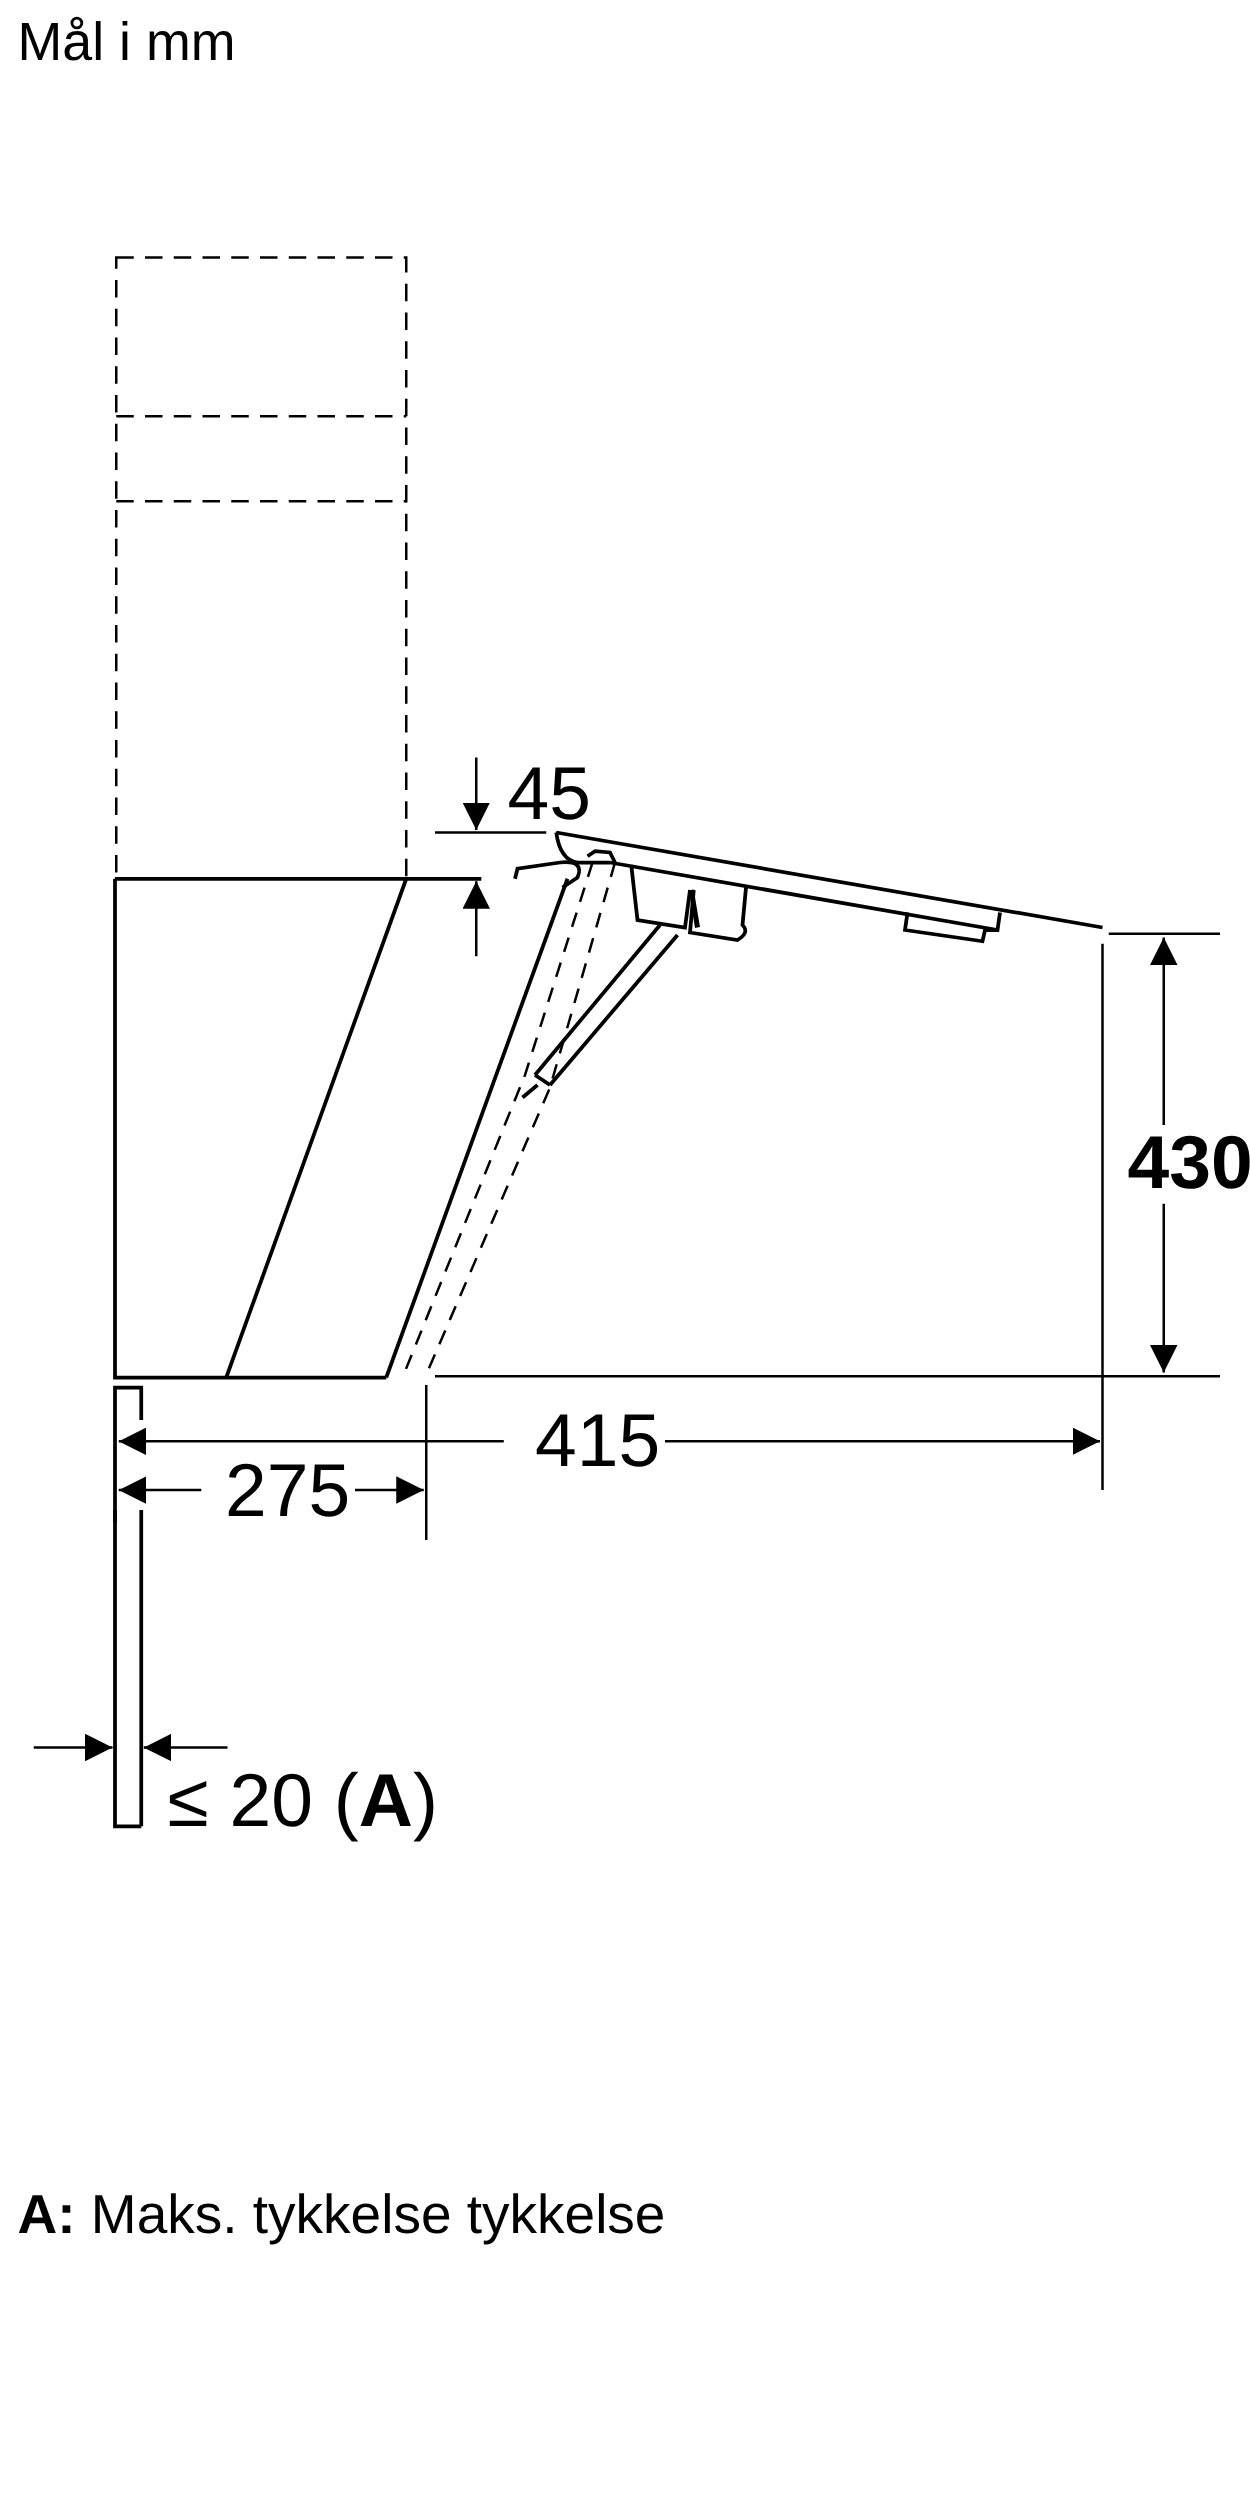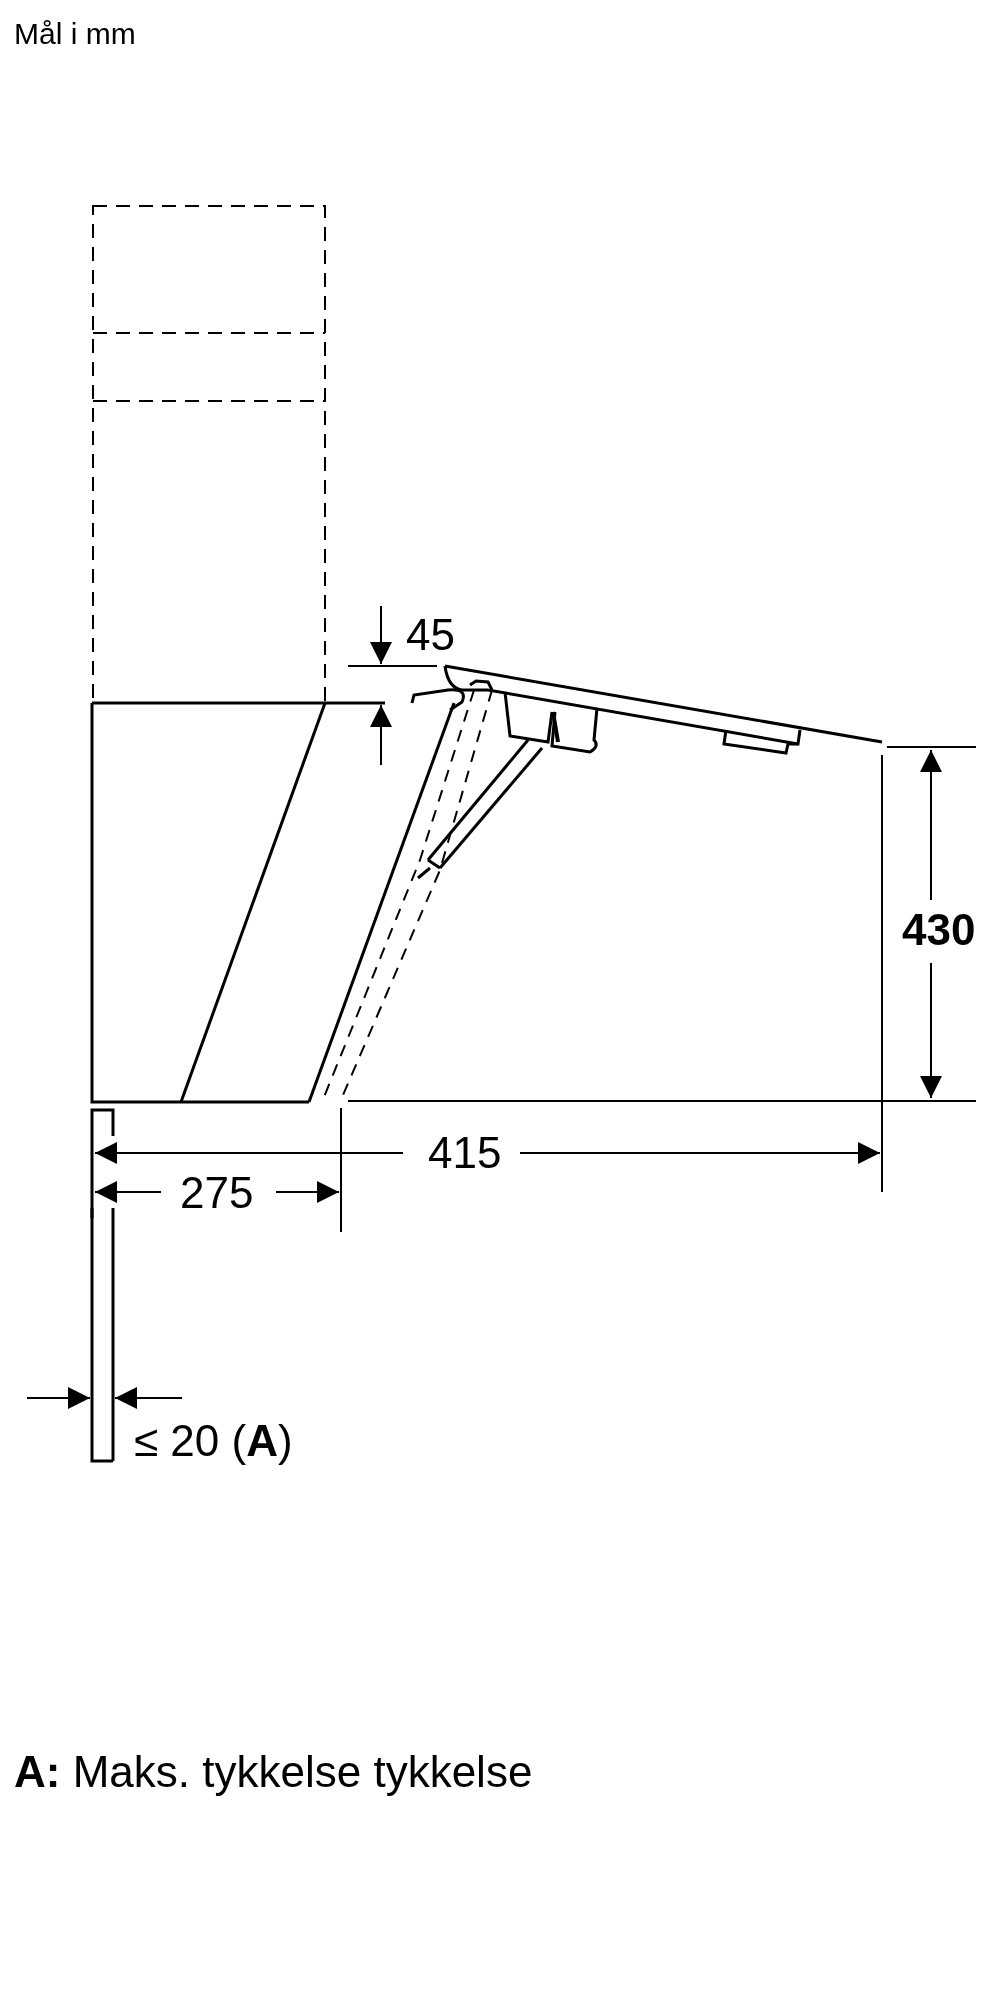--- a/index.html
+++ b/index.html
@@ -1,20 +1,20 @@
 <!DOCTYPE html>
 <html><head>
 <meta charset="utf-8">
 <style>
   html, body { margin: 0; padding: 0; background: #ffffff; }
   body { width: 1000px; height: 2000px; position: relative; overflow: hidden;
          font-family: "Liberation Sans", sans-serif; color: #000; }
-  .title { position: absolute; left: 14px; top: 8px; font-size: 30px; line-height: 52px; }
+  .title { position: absolute; left: 14px; top: 8px; font-size: 43px; line-height: 52px; }
   svg.drawing { position: absolute; left: 0; top: 0; }
-  .dimlabel { position: absolute; font-size: 44px; line-height: 50px; background: #fff; padding: 0 4px; }
+  .dimlabel { position: absolute; font-size: 60px; line-height: 50px; background: #fff; padding: 0 4px; }
   .legend { position: absolute; left: 14px; top: 1746px; font-size: 44px; line-height: 52px; }
   .legend b { font-weight: bold; }
   .paren-a { font-weight: bold; }
 </style>
 </head>
 <body>
 
 <div class="title">Mål i mm</div>
 
 <svg class="drawing" width="1000" height="2000" viewBox="0 0 1000 2000" xmlns="http://www.w3.org/2000/svg">

